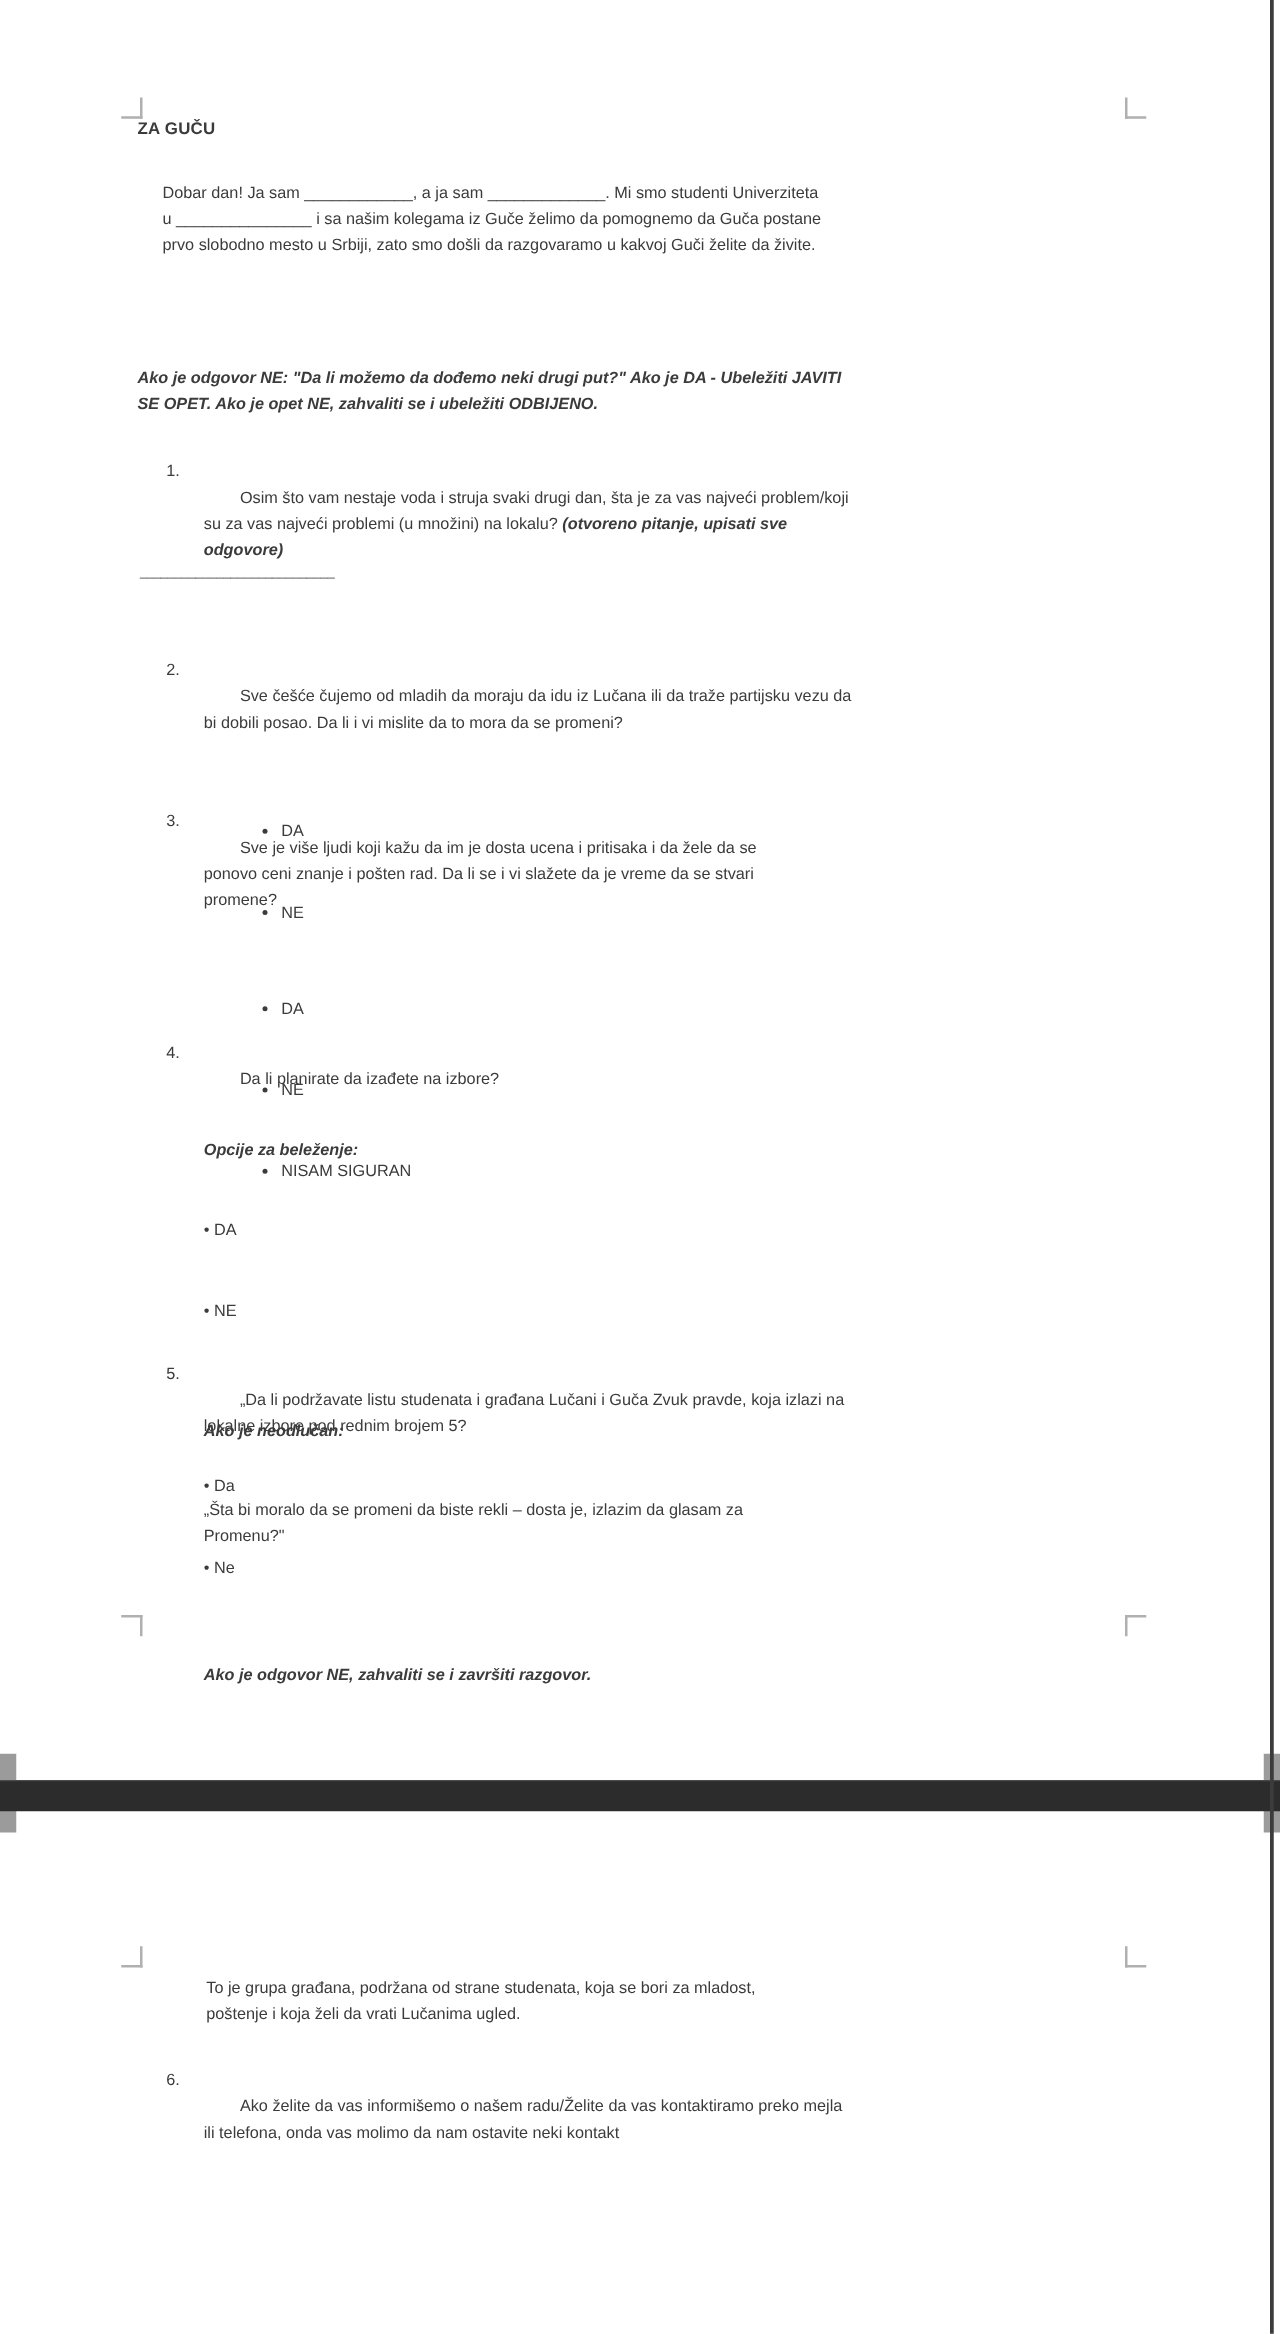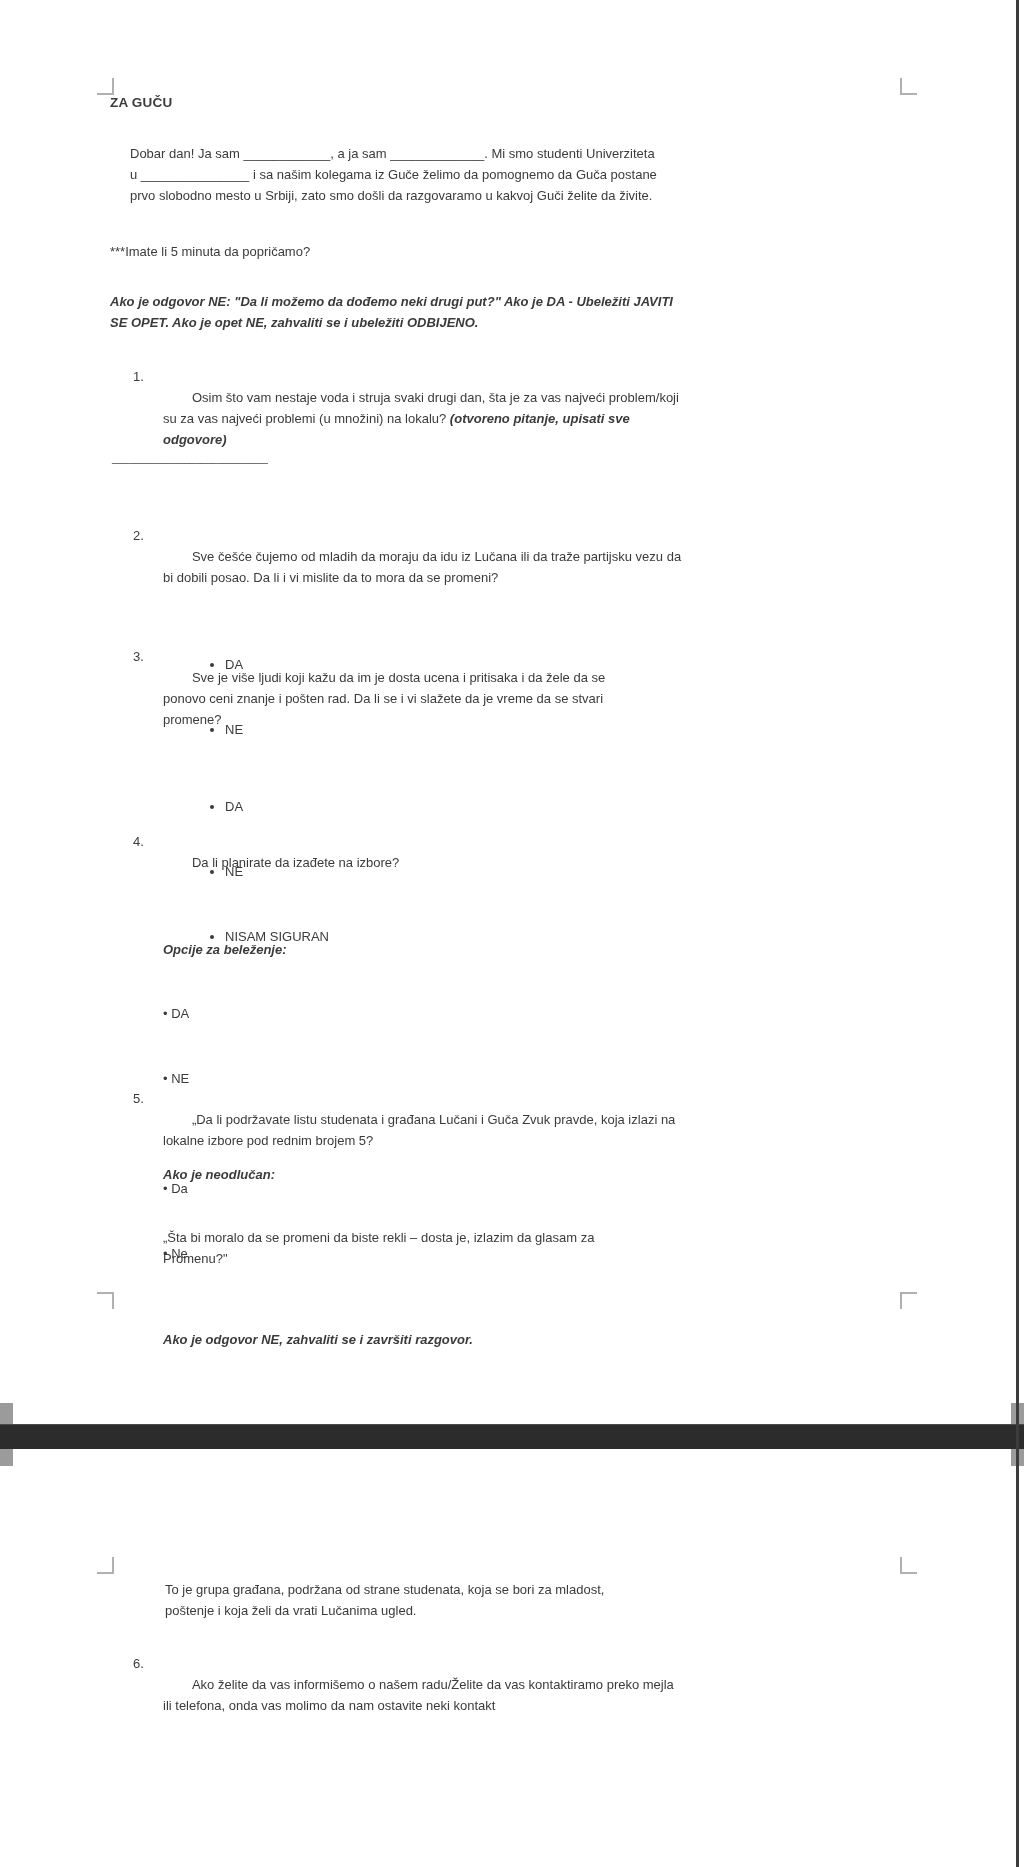--- a/index.html
+++ b/index.html
@@ -12,21 +12,21 @@
   .title{font-weight:bold;font-size:13.5px;letter-spacing:.2px;}
   .bi{font-style:italic;font-weight:bold;}
   
   .qitem{display:flex;align-items:flex-start;}
   .qnum{flex:none;width:30px;font-size:13px;line-height:21px;}
   .qbody{width:700px;font-size:13px;line-height:21px;white-space:pre-wrap;}
   .qbody ul{margin:2px 0 0 0;padding:0 0 0 62px;list-style:disc;}
   .qbody ul li{line-height:23px;font-size:13px;}
   .inline-opt{line-height:23px;}
   .inline-opt::before{content:"• ";}
-  .opts-label{margin-top:45px;}
+  .opts-label{margin-top:15px;}
   .note-label{margin-top:32px;}
   .refusal{margin-top:22px;}
   
   .mark{position:absolute;width:15px;height:15px;border:0 solid #b0b0b0;}
   .mark.tl{border-right-width:2px;border-bottom-width:2px;}
   .mark.tr{border-left-width:2px;border-bottom-width:2px;}
   .mark.bl{border-right-width:2px;border-top-width:2px;}
   .mark.br{border-left-width:2px;border-top-width:2px;}
   
   .sep-band{left:0;top:1424px;width:1024px;height:24px;background:#2c2c2c;border-top:1px solid #4a4a4a;}
@@ -47,21 +47,20 @@
     <div class="mark tr" style="left:900px;top:78px;"></div>
     <div class="mark bl" style="left:97px;top:1292px;"></div>
     <div class="mark br" style="left:900px;top:1292px;"></div>
 
     <div class="abs title" style="left:110px;top:95px;">ZA GUČU</div>
 
     <div class="abs doc-text" style="left:110px;top:143px;margin-left:20px;">Dobar dan! Ja sam ____________, a ja sam _____________. Mi smo studenti Univerziteta
 u _______________ i sa našim kolegama iz Guče želimo da pomognemo da Guča postane
 prvo slobodno mesto u Srbiji, zato smo došli da razgovaramo u kakvoj Guči želite da živite.</div>
 
-    <div class="abs doc-text" style="left:110px;top:241px;">***Imate li 5 minuta da popričamo?</div>
 
     <div class="abs doc-text bi" style="left:110px;top:291px;">Ako je odgovor NE: "Da li možemo da dođemo neki drugi put?" Ako je DA - Ubeležiti JAVITI
 SE OPET. Ako je opet NE, zahvaliti se i ubeležiti ODBIJENO.</div>
 
     <div class="abs qitem" style="left:133px;top:366px;">
       <div class="qnum">1.</div>
       <div class="qbody">
         <span>Osim što vam nestaje voda i struja svaki drugi dan, šta je za vas najveći problem/koji
 su za vas najveći problemi (u množini) na lokalu? </span><span class="bi">(otvoreno pitanje, upisati sve
 odgovore)</span>

